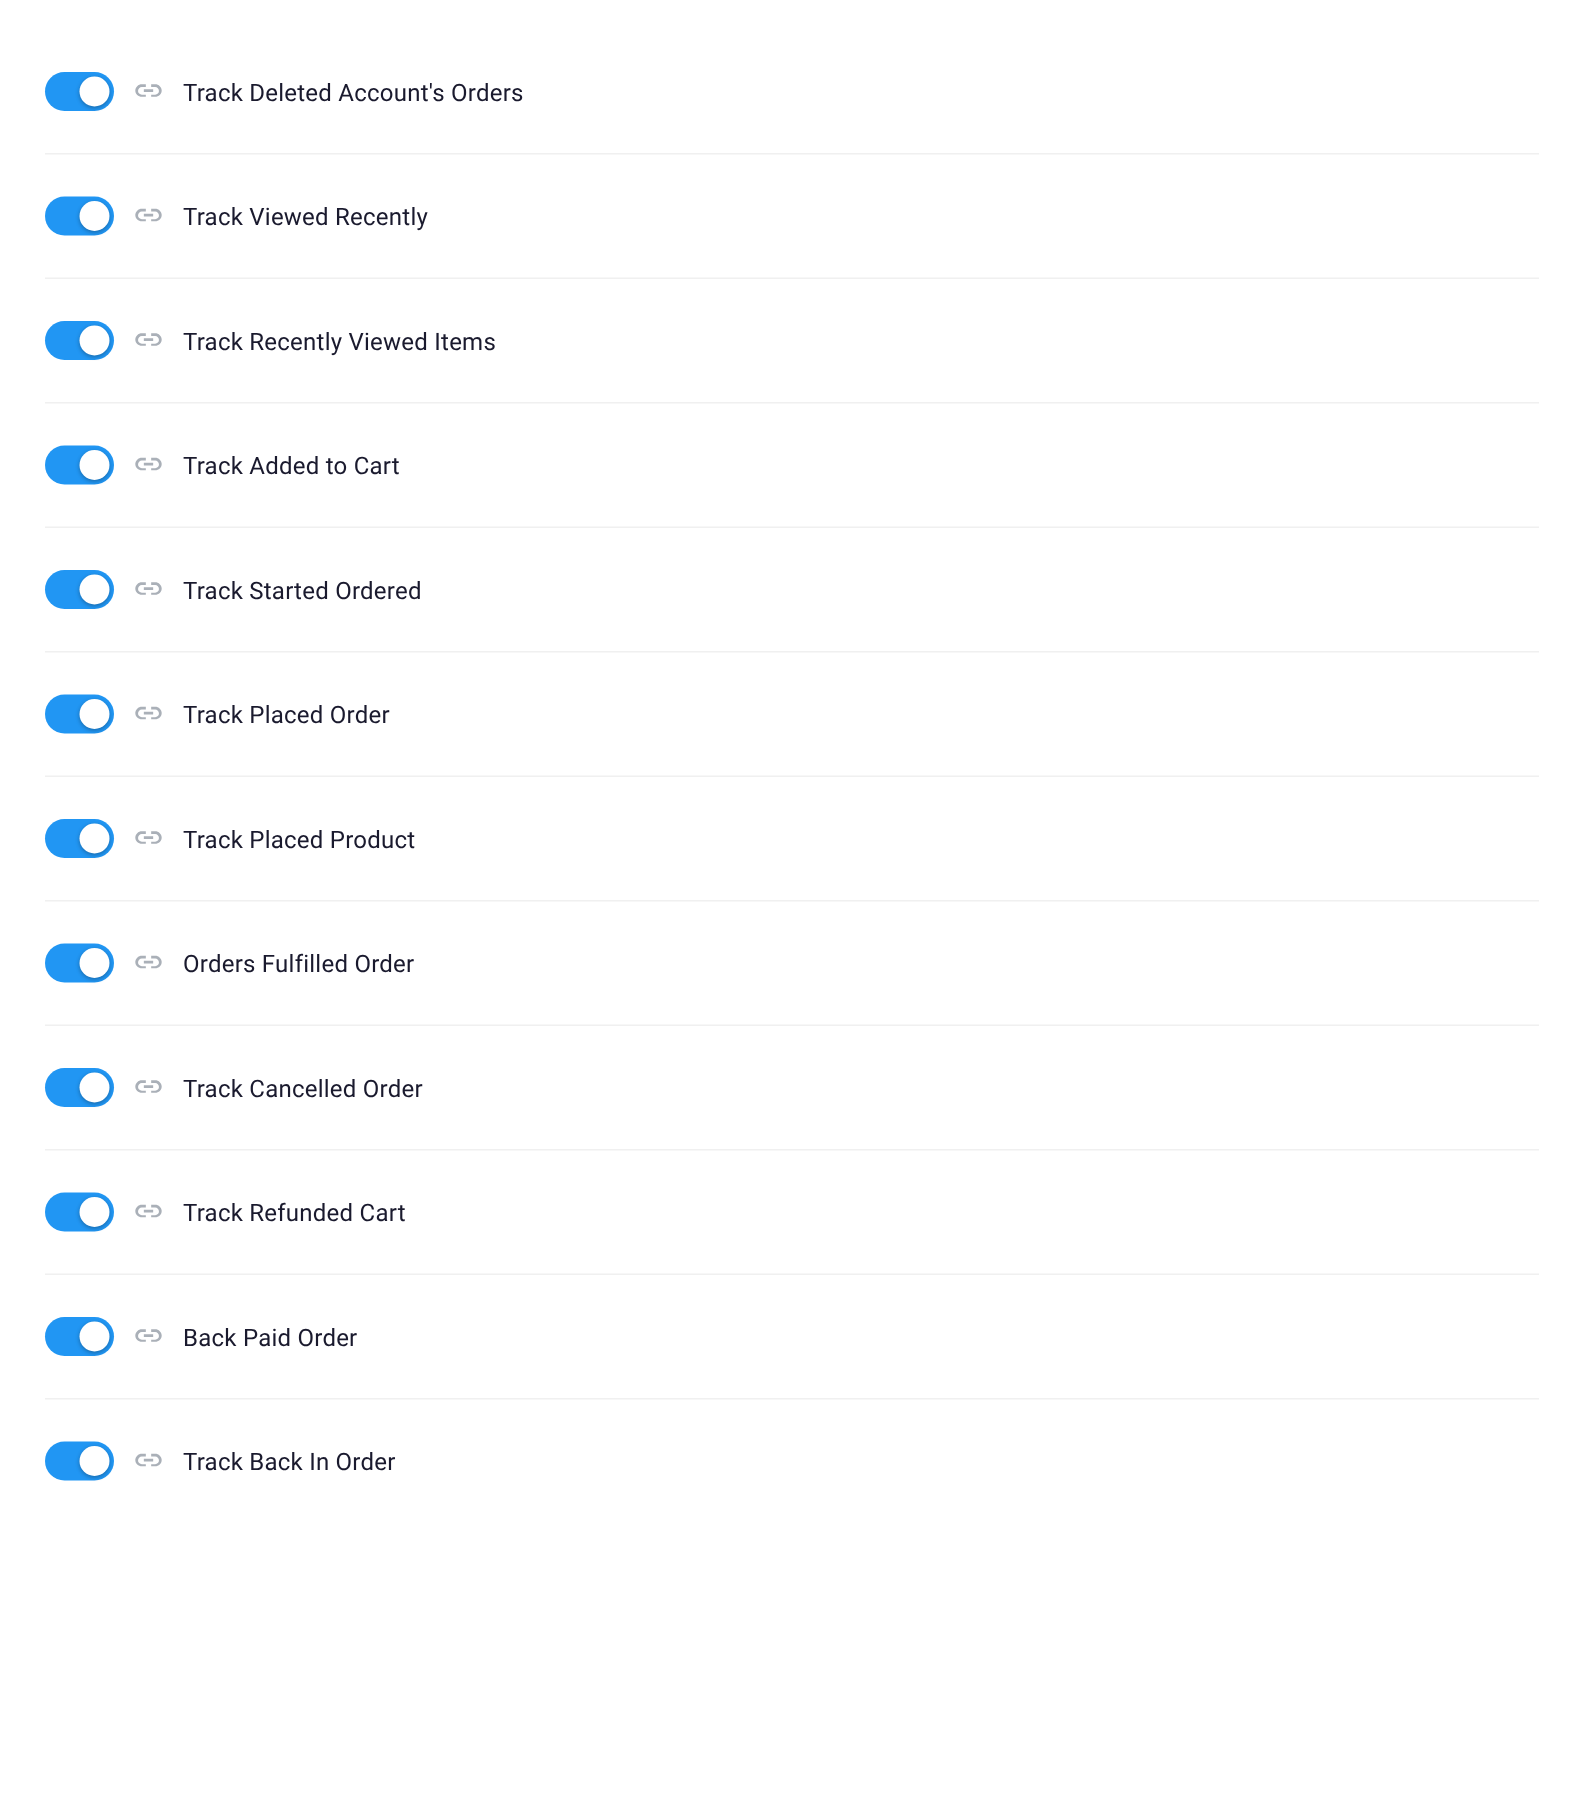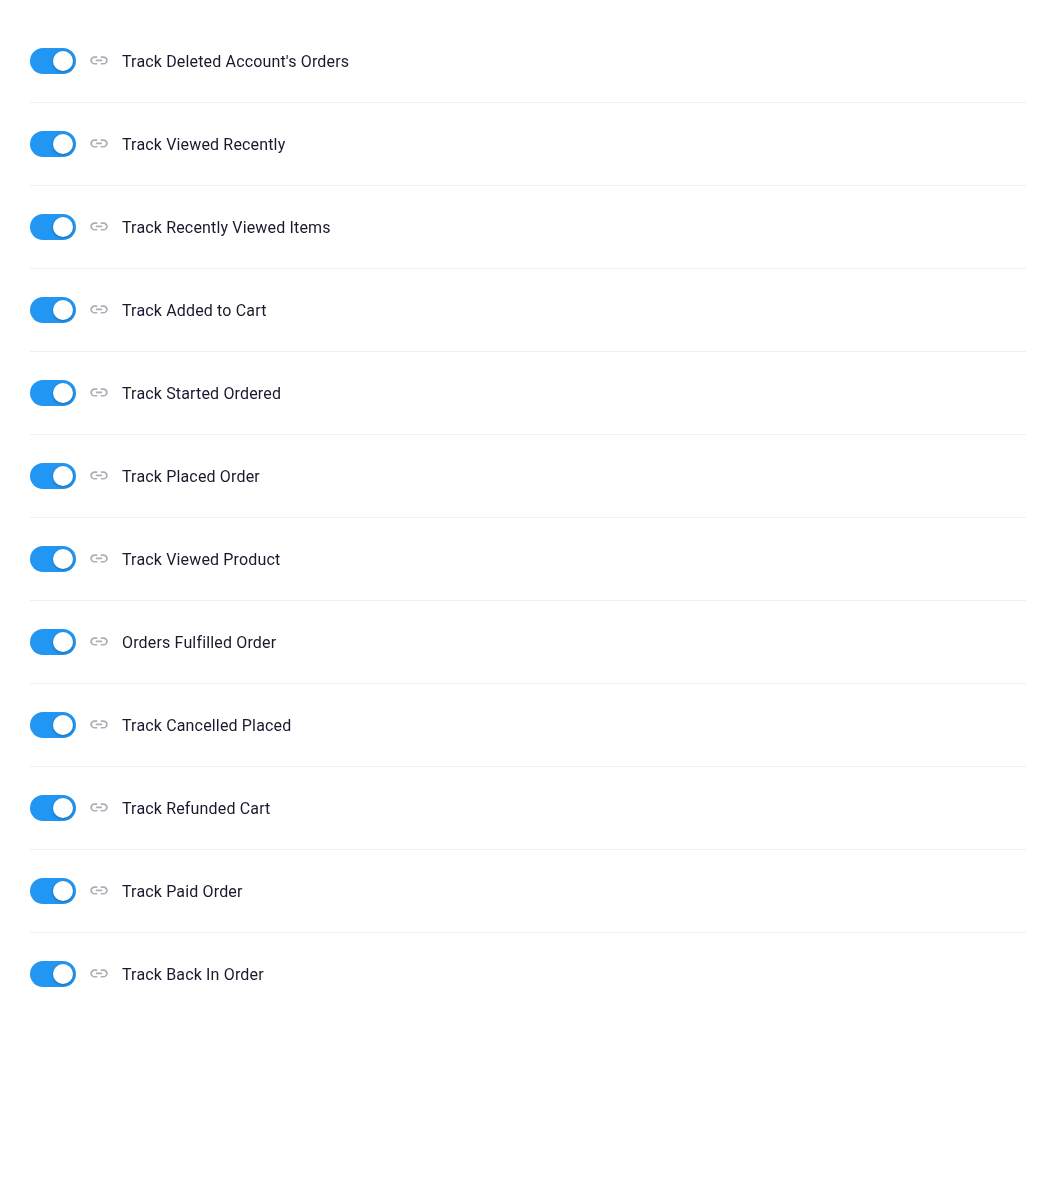--- a/index.html
+++ b/index.html
@@ -158,21 +158,21 @@
     </div>
     <div class="setting-item">
       <label class="toggle-switch">
         <input type="checkbox" checked="" style="">
         <div class="toggle-track"></div>
         <div class="toggle-thumb"></div>
       </label>
       <span class="link-icon"><svg viewBox="0 0 24 18" fill="none" xmlns="http://www.w3.org/2000/svg" width="22" height="16">
       <path d="M10 13H7C5.67 13 4.5 12.55 3.54 11.65C2.58 10.75 2.1 9.64 2.1 8.33C2.1 7.02 2.58 5.9 3.54 5C4.5 4.1 5.67 3.65 7 3.65H10V5.65H7C6.22 5.65 5.56 5.93 5 6.5C4.44 7.07 4.16 7.75 4.16 8.55C4.16 9.35 4.44 10.02 5 10.57C5.56 11.12 6.22 11.39 7 11.39H10V13ZM14 13H17C18.33 13 19.5 12.55 20.46 11.65C21.42 10.75 21.9 9.64 21.9 8.33C21.9 7.02 21.42 5.9 20.46 5C19.5 4.1 18.33 3.65 17 3.65H14V5.65H17C17.78 5.65 18.44 5.93 19 6.5C19.56 7.07 19.84 7.75 19.84 8.55C19.84 9.35 19.56 10.02 19 10.57C18.44 11.12 17.78 11.39 17 11.39H14V13ZM8.5 9.33V7.33H15.5V9.33H8.5Z" fill="#aab0b8"></path>
     </svg></span>
-      <span class="setting-label">Track Viewed Product</span>
+      <span class="setting-label">Track Placed Product</span>
     </div>
     <div class="setting-item">
       <label class="toggle-switch">
         <input type="checkbox" checked="" style="">
         <div class="toggle-track"></div>
         <div class="toggle-thumb"></div>
       </label>
       <span class="link-icon"><svg viewBox="0 0 24 18" fill="none" xmlns="http://www.w3.org/2000/svg" width="22" height="16">
       <path d="M10 13H7C5.67 13 4.5 12.55 3.54 11.65C2.58 10.75 2.1 9.64 2.1 8.33C2.1 7.02 2.58 5.9 3.54 5C4.5 4.1 5.67 3.65 7 3.65H10V5.65H7C6.22 5.65 5.56 5.93 5 6.5C4.44 7.07 4.16 7.75 4.16 8.55C4.16 9.35 4.44 10.02 5 10.57C5.56 11.12 6.22 11.39 7 11.39H10V13ZM14 13H17C18.33 13 19.5 12.55 20.46 11.65C21.42 10.75 21.9 9.64 21.9 8.33C21.9 7.02 21.42 5.9 20.46 5C19.5 4.1 18.33 3.65 17 3.65H14V5.65H17C17.78 5.65 18.44 5.93 19 6.5C19.56 7.07 19.84 7.75 19.84 8.55C19.84 9.35 19.56 10.02 19 10.57C18.44 11.12 17.78 11.39 17 11.39H14V13ZM8.5 9.33V7.33H15.5V9.33H8.5Z" fill="#aab0b8"></path>
     </svg></span>
@@ -180,21 +180,21 @@
     </div>
     <div class="setting-item">
       <label class="toggle-switch">
         <input type="checkbox" checked="" style="">
         <div class="toggle-track"></div>
         <div class="toggle-thumb"></div>
       </label>
       <span class="link-icon"><svg viewBox="0 0 24 18" fill="none" xmlns="http://www.w3.org/2000/svg" width="22" height="16">
       <path d="M10 13H7C5.67 13 4.5 12.55 3.54 11.65C2.58 10.75 2.1 9.64 2.1 8.33C2.1 7.02 2.58 5.9 3.54 5C4.5 4.1 5.67 3.65 7 3.65H10V5.65H7C6.22 5.65 5.56 5.93 5 6.5C4.44 7.07 4.16 7.75 4.16 8.55C4.16 9.35 4.44 10.02 5 10.57C5.56 11.12 6.22 11.39 7 11.39H10V13ZM14 13H17C18.33 13 19.5 12.55 20.46 11.65C21.42 10.75 21.9 9.64 21.9 8.33C21.9 7.02 21.42 5.9 20.46 5C19.5 4.1 18.33 3.65 17 3.65H14V5.65H17C17.78 5.65 18.44 5.93 19 6.5C19.56 7.07 19.84 7.75 19.84 8.55C19.84 9.35 19.56 10.02 19 10.57C18.44 11.12 17.78 11.39 17 11.39H14V13ZM8.5 9.33V7.33H15.5V9.33H8.5Z" fill="#aab0b8"></path>
     </svg></span>
-      <span class="setting-label">Track Cancelled Placed</span>
+      <span class="setting-label">Track Cancelled Order</span>
     </div>
     <div class="setting-item">
       <label class="toggle-switch">
         <input type="checkbox" checked="" style="">
         <div class="toggle-track"></div>
         <div class="toggle-thumb"></div>
       </label>
       <span class="link-icon"><svg viewBox="0 0 24 18" fill="none" xmlns="http://www.w3.org/2000/svg" width="22" height="16">
       <path d="M10 13H7C5.67 13 4.5 12.55 3.54 11.65C2.58 10.75 2.1 9.64 2.1 8.33C2.1 7.02 2.58 5.9 3.54 5C4.5 4.1 5.67 3.65 7 3.65H10V5.65H7C6.22 5.65 5.56 5.93 5 6.5C4.44 7.07 4.16 7.75 4.16 8.55C4.16 9.35 4.44 10.02 5 10.57C5.56 11.12 6.22 11.39 7 11.39H10V13ZM14 13H17C18.33 13 19.5 12.55 20.46 11.65C21.42 10.75 21.9 9.64 21.9 8.33C21.9 7.02 21.42 5.9 20.46 5C19.5 4.1 18.33 3.65 17 3.65H14V5.65H17C17.78 5.65 18.44 5.93 19 6.5C19.56 7.07 19.84 7.75 19.84 8.55C19.84 9.35 19.56 10.02 19 10.57C18.44 11.12 17.78 11.39 17 11.39H14V13ZM8.5 9.33V7.33H15.5V9.33H8.5Z" fill="#aab0b8"></path>
     </svg></span>
@@ -202,21 +202,21 @@
     </div>
     <div class="setting-item">
       <label class="toggle-switch">
         <input type="checkbox" checked="" style="">
         <div class="toggle-track"></div>
         <div class="toggle-thumb"></div>
       </label>
       <span class="link-icon"><svg viewBox="0 0 24 18" fill="none" xmlns="http://www.w3.org/2000/svg" width="22" height="16">
       <path d="M10 13H7C5.67 13 4.5 12.55 3.54 11.65C2.58 10.75 2.1 9.64 2.1 8.33C2.1 7.02 2.58 5.9 3.54 5C4.5 4.1 5.67 3.65 7 3.65H10V5.65H7C6.22 5.65 5.56 5.93 5 6.5C4.44 7.07 4.16 7.75 4.16 8.55C4.16 9.35 4.44 10.02 5 10.57C5.56 11.12 6.22 11.39 7 11.39H10V13ZM14 13H17C18.33 13 19.5 12.55 20.46 11.65C21.42 10.75 21.9 9.64 21.9 8.33C21.9 7.02 21.42 5.9 20.46 5C19.5 4.1 18.33 3.65 17 3.65H14V5.65H17C17.78 5.65 18.44 5.93 19 6.5C19.56 7.07 19.84 7.75 19.84 8.55C19.84 9.35 19.56 10.02 19 10.57C18.44 11.12 17.78 11.39 17 11.39H14V13ZM8.5 9.33V7.33H15.5V9.33H8.5Z" fill="#aab0b8"></path>
     </svg></span>
-      <span class="setting-label">Track Paid Order</span>
+      <span class="setting-label">Back Paid Order</span>
     </div>
     <div class="setting-item">
       <label class="toggle-switch">
         <input type="checkbox" checked="" style="">
         <div class="toggle-track"></div>
         <div class="toggle-thumb"></div>
       </label>
       <span class="link-icon"><svg viewBox="0 0 24 18" fill="none" xmlns="http://www.w3.org/2000/svg" width="22" height="16">
       <path d="M10 13H7C5.67 13 4.5 12.55 3.54 11.65C2.58 10.75 2.1 9.64 2.1 8.33C2.1 7.02 2.58 5.9 3.54 5C4.5 4.1 5.67 3.65 7 3.65H10V5.65H7C6.22 5.65 5.56 5.93 5 6.5C4.44 7.07 4.16 7.75 4.16 8.55C4.16 9.35 4.44 10.02 5 10.57C5.56 11.12 6.22 11.39 7 11.39H10V13ZM14 13H17C18.33 13 19.5 12.55 20.46 11.65C21.42 10.75 21.9 9.64 21.9 8.33C21.9 7.02 21.42 5.9 20.46 5C19.5 4.1 18.33 3.65 17 3.65H14V5.65H17C17.78 5.65 18.44 5.93 19 6.5C19.56 7.07 19.84 7.75 19.84 8.55C19.84 9.35 19.56 10.02 19 10.57C18.44 11.12 17.78 11.39 17 11.39H14V13ZM8.5 9.33V7.33H15.5V9.33H8.5Z" fill="#aab0b8"></path>
     </svg></span>

